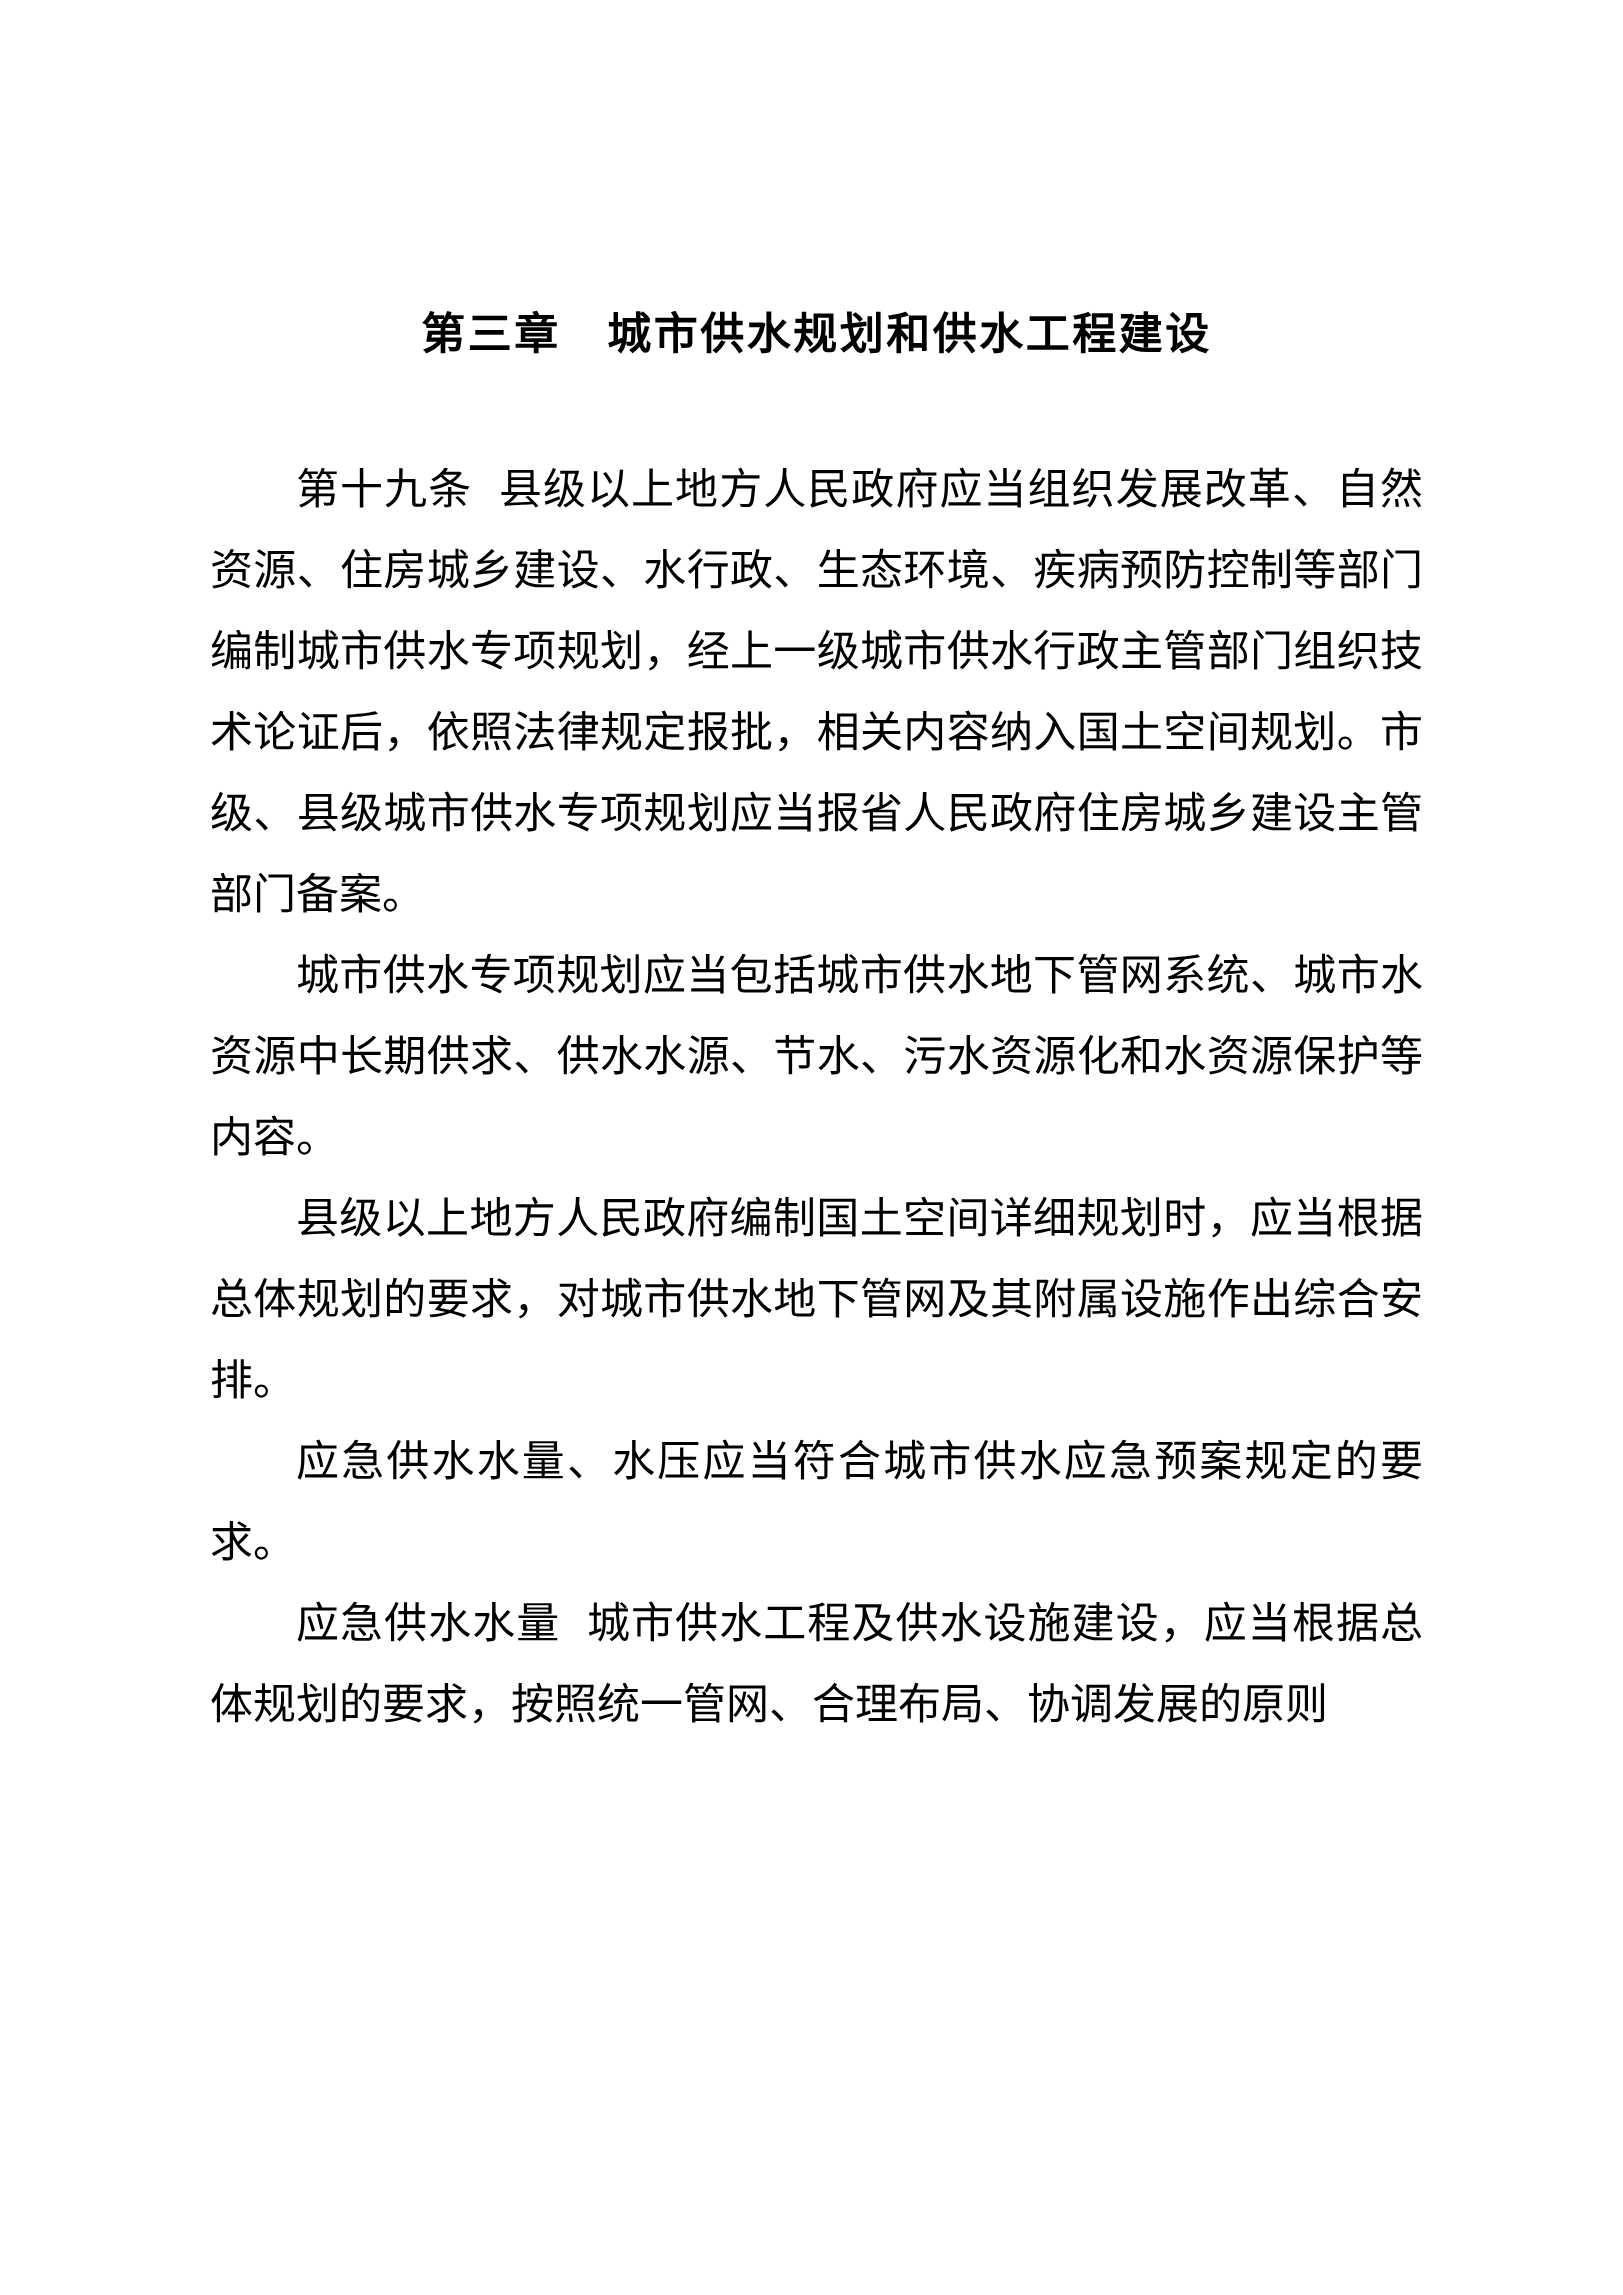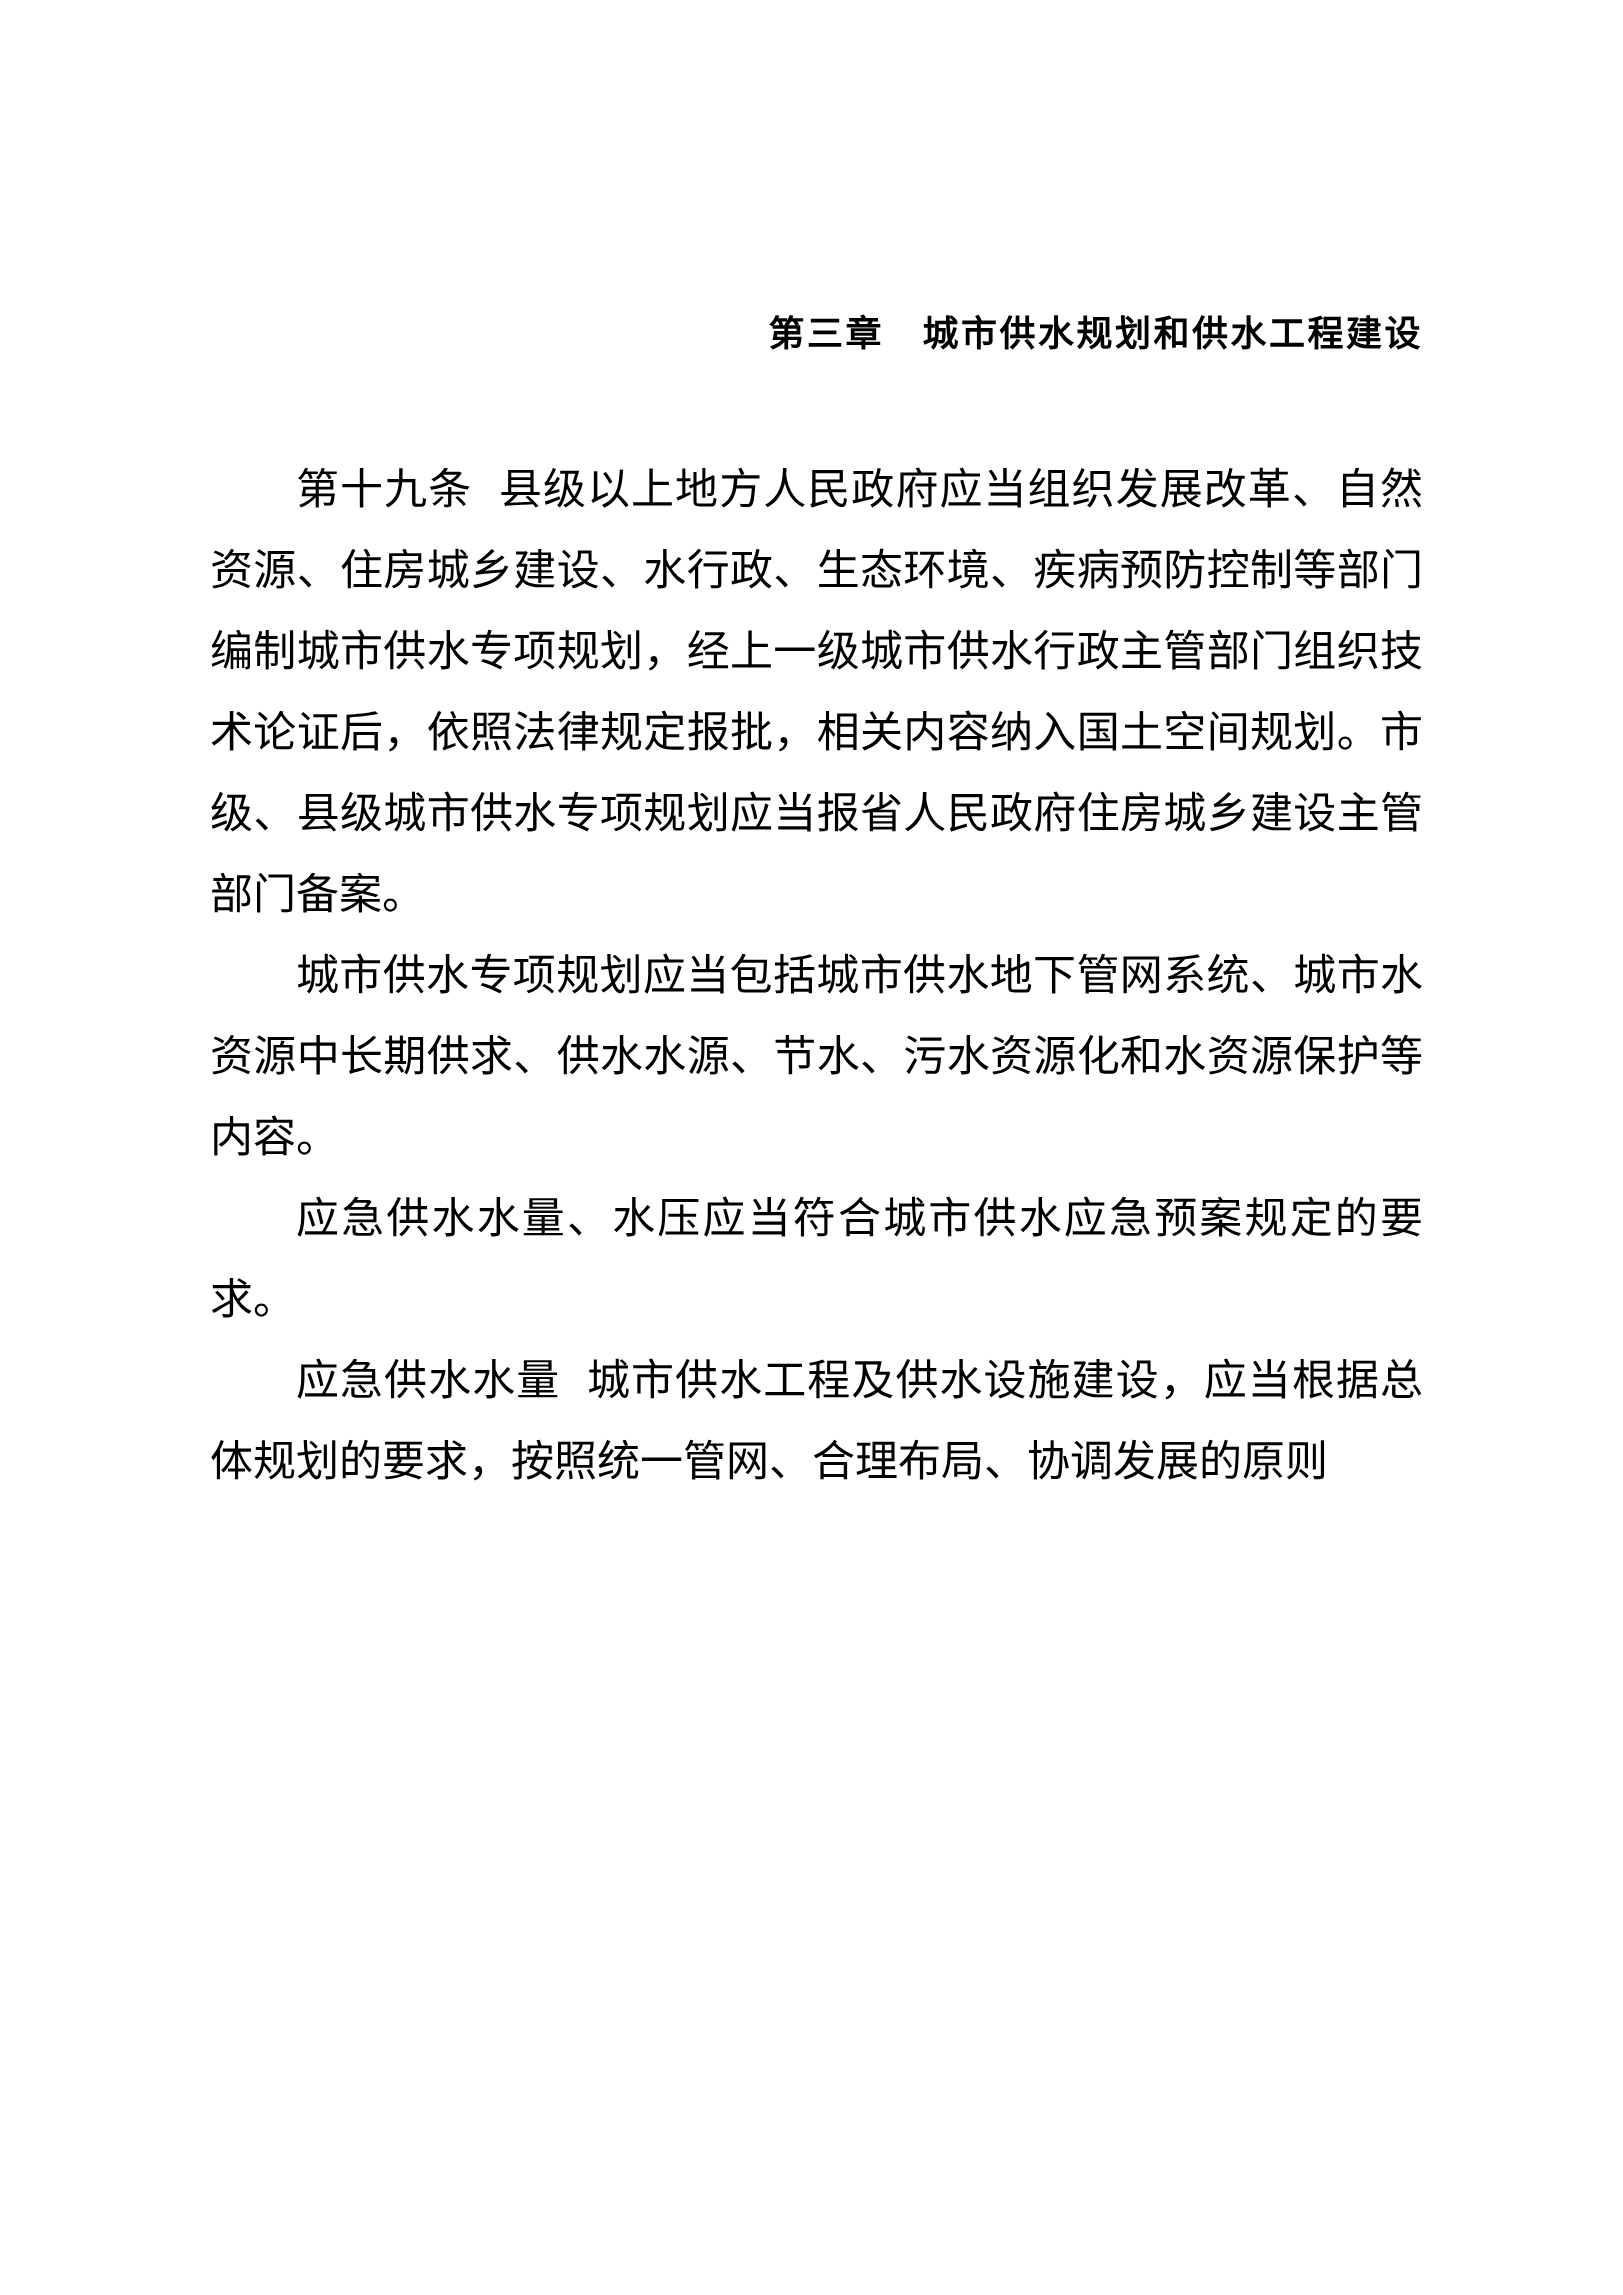--- a/index.html
+++ b/index.html
@@ -16,24 +16,24 @@
   .page {
     box-sizing: border-box;
     width: 1623px;
     height: 2295px;
     padding: 293px 200px 0 210px;
     background: #ffffff;
   }
   .chapter-title {
     font-family: "Liberation Sans", "DejaVu Sans", sans-serif;
     font-weight: 700;
-    font-size: 36px;
+    font-size: 44px;
     line-height: 81px;
     letter-spacing: 2.5px;
-    text-align: right;
+    text-align: center;
     white-space: nowrap;
     margin: 0 0 75px 0;
   }
   .body-text {
     font-family: "Liberation Serif", "DejaVu Serif", serif;
     font-size: 43px;
     line-height: 81px;
   }
   p.article {
     margin: 0;
@@ -58,20 +58,21 @@
 
   <div class="chapter-title">第三章　城市供水规划和供水工程建设</div>
 
   <div class="body-text">
 
     <p class="article"><span class="article-label">第十九条</span><span>县级以上地方人民政府应当组织发展改革、自然资源、住房城乡建设、水行政、生态环境、疾病预防控制等部门编制城市供水专项规划，经上一级城市供水行政主管部门组织技术论证后，依照法律规定报批，相关内容纳入国土空间规划。市级、县级城市供水专项规划应当报省人民政府住房城乡建设主管部门备案。</span></p>
 
     <p class="article"><span>城市供水专项规划应当包括城市供水地下管网系统、城市水资源中长期供求、供水水源、节水、污水资源化和水资源保护等内容。</span></p>
 
 
+    <p class="article"><span>县级以上地方人民政府编制国土空间详细规划时，应当根据总体规划的要求，对城市供水地下管网及其附属设施作出综合安排。</span></p>
 
 
     <p class="article"><span>应急供水水量、水压应当符合城市供水应急预案规定的要求。</span></p>
 
     <p class="article"><span class="article-label">应急供水水量</span><span>城市供水工程及供水设施建设，应当根据总体规划的要求，按照统一管网、合理布局、协调发展的原则</span></p>
 
   </div>
 </div>
 
 

